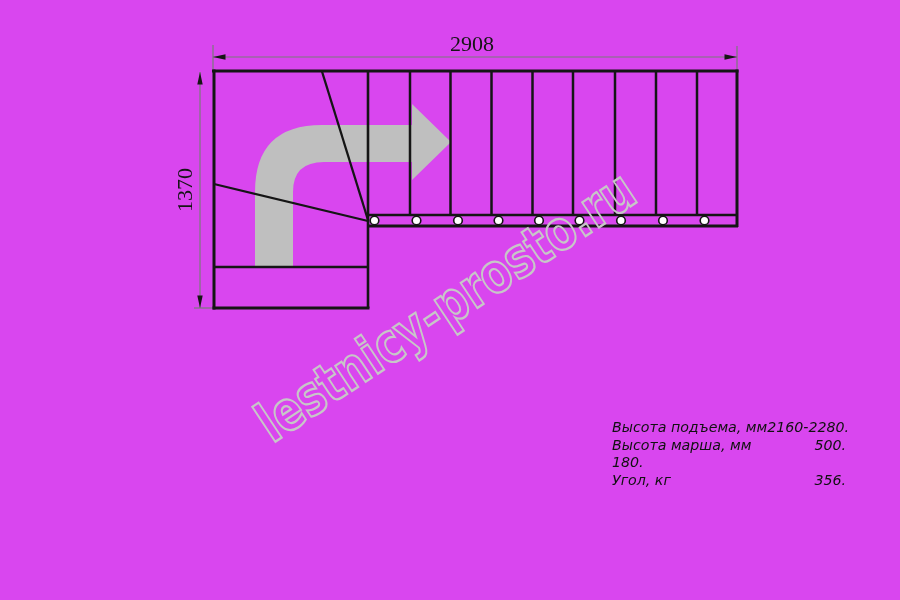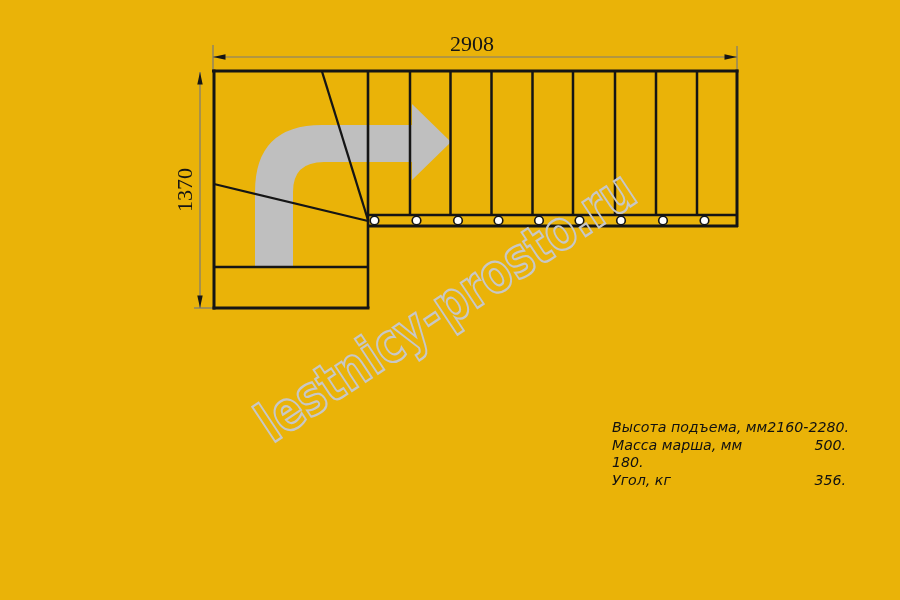--- a/index.html
+++ b/index.html
@@ -1,20 +1,20 @@
 <!DOCTYPE html>
 <html><head>
 <meta charset="utf-8">
 <style>
   html, body { margin: 0; padding: 0; background: #ffffff; }
   #canvas {
     position: relative;
     width: 900px;
     height: 600px;
-    background: #eab308;
+    background: #d946ef;
     overflow: hidden;
     font-family: "Liberation Sans", sans-serif;
   }
   #drawing-svg { position: absolute; left: 0; top: 0; }
   .dim-text {
     font-family: "Liberation Serif", "DejaVu Serif", serif;
     font-size: 22px;
     fill: #151515;
   }
   .watermark {
@@ -112,21 +112,21 @@
 
     <text class="watermark" x="456" y="322" text-anchor="middle" transform="rotate(-33.5 456 322)" textLength="441" lengthAdjust="spacingAndGlyphs">lestnicy-prosto.ru</text>
   </svg>
 
   <div id="spec-table">
     <div class="spec-row">
       <span class="spec-label">Высота подъема, мм</span>
       <span class="spec-value">2160-2280.</span>
     </div>
     <div class="spec-row">
-      <span class="spec-label">Масса марша, мм</span>
+      <span class="spec-label">Высота марша, мм</span>
       <span class="spec-value">500.</span>
     </div>
     <div class="spec-row">
       <span class="spec-value">180.</span>
     </div>
     <div class="spec-row">
       <span class="spec-label">Угол, кг</span>
       <span class="spec-value">356.</span>
     </div>
   </div>

